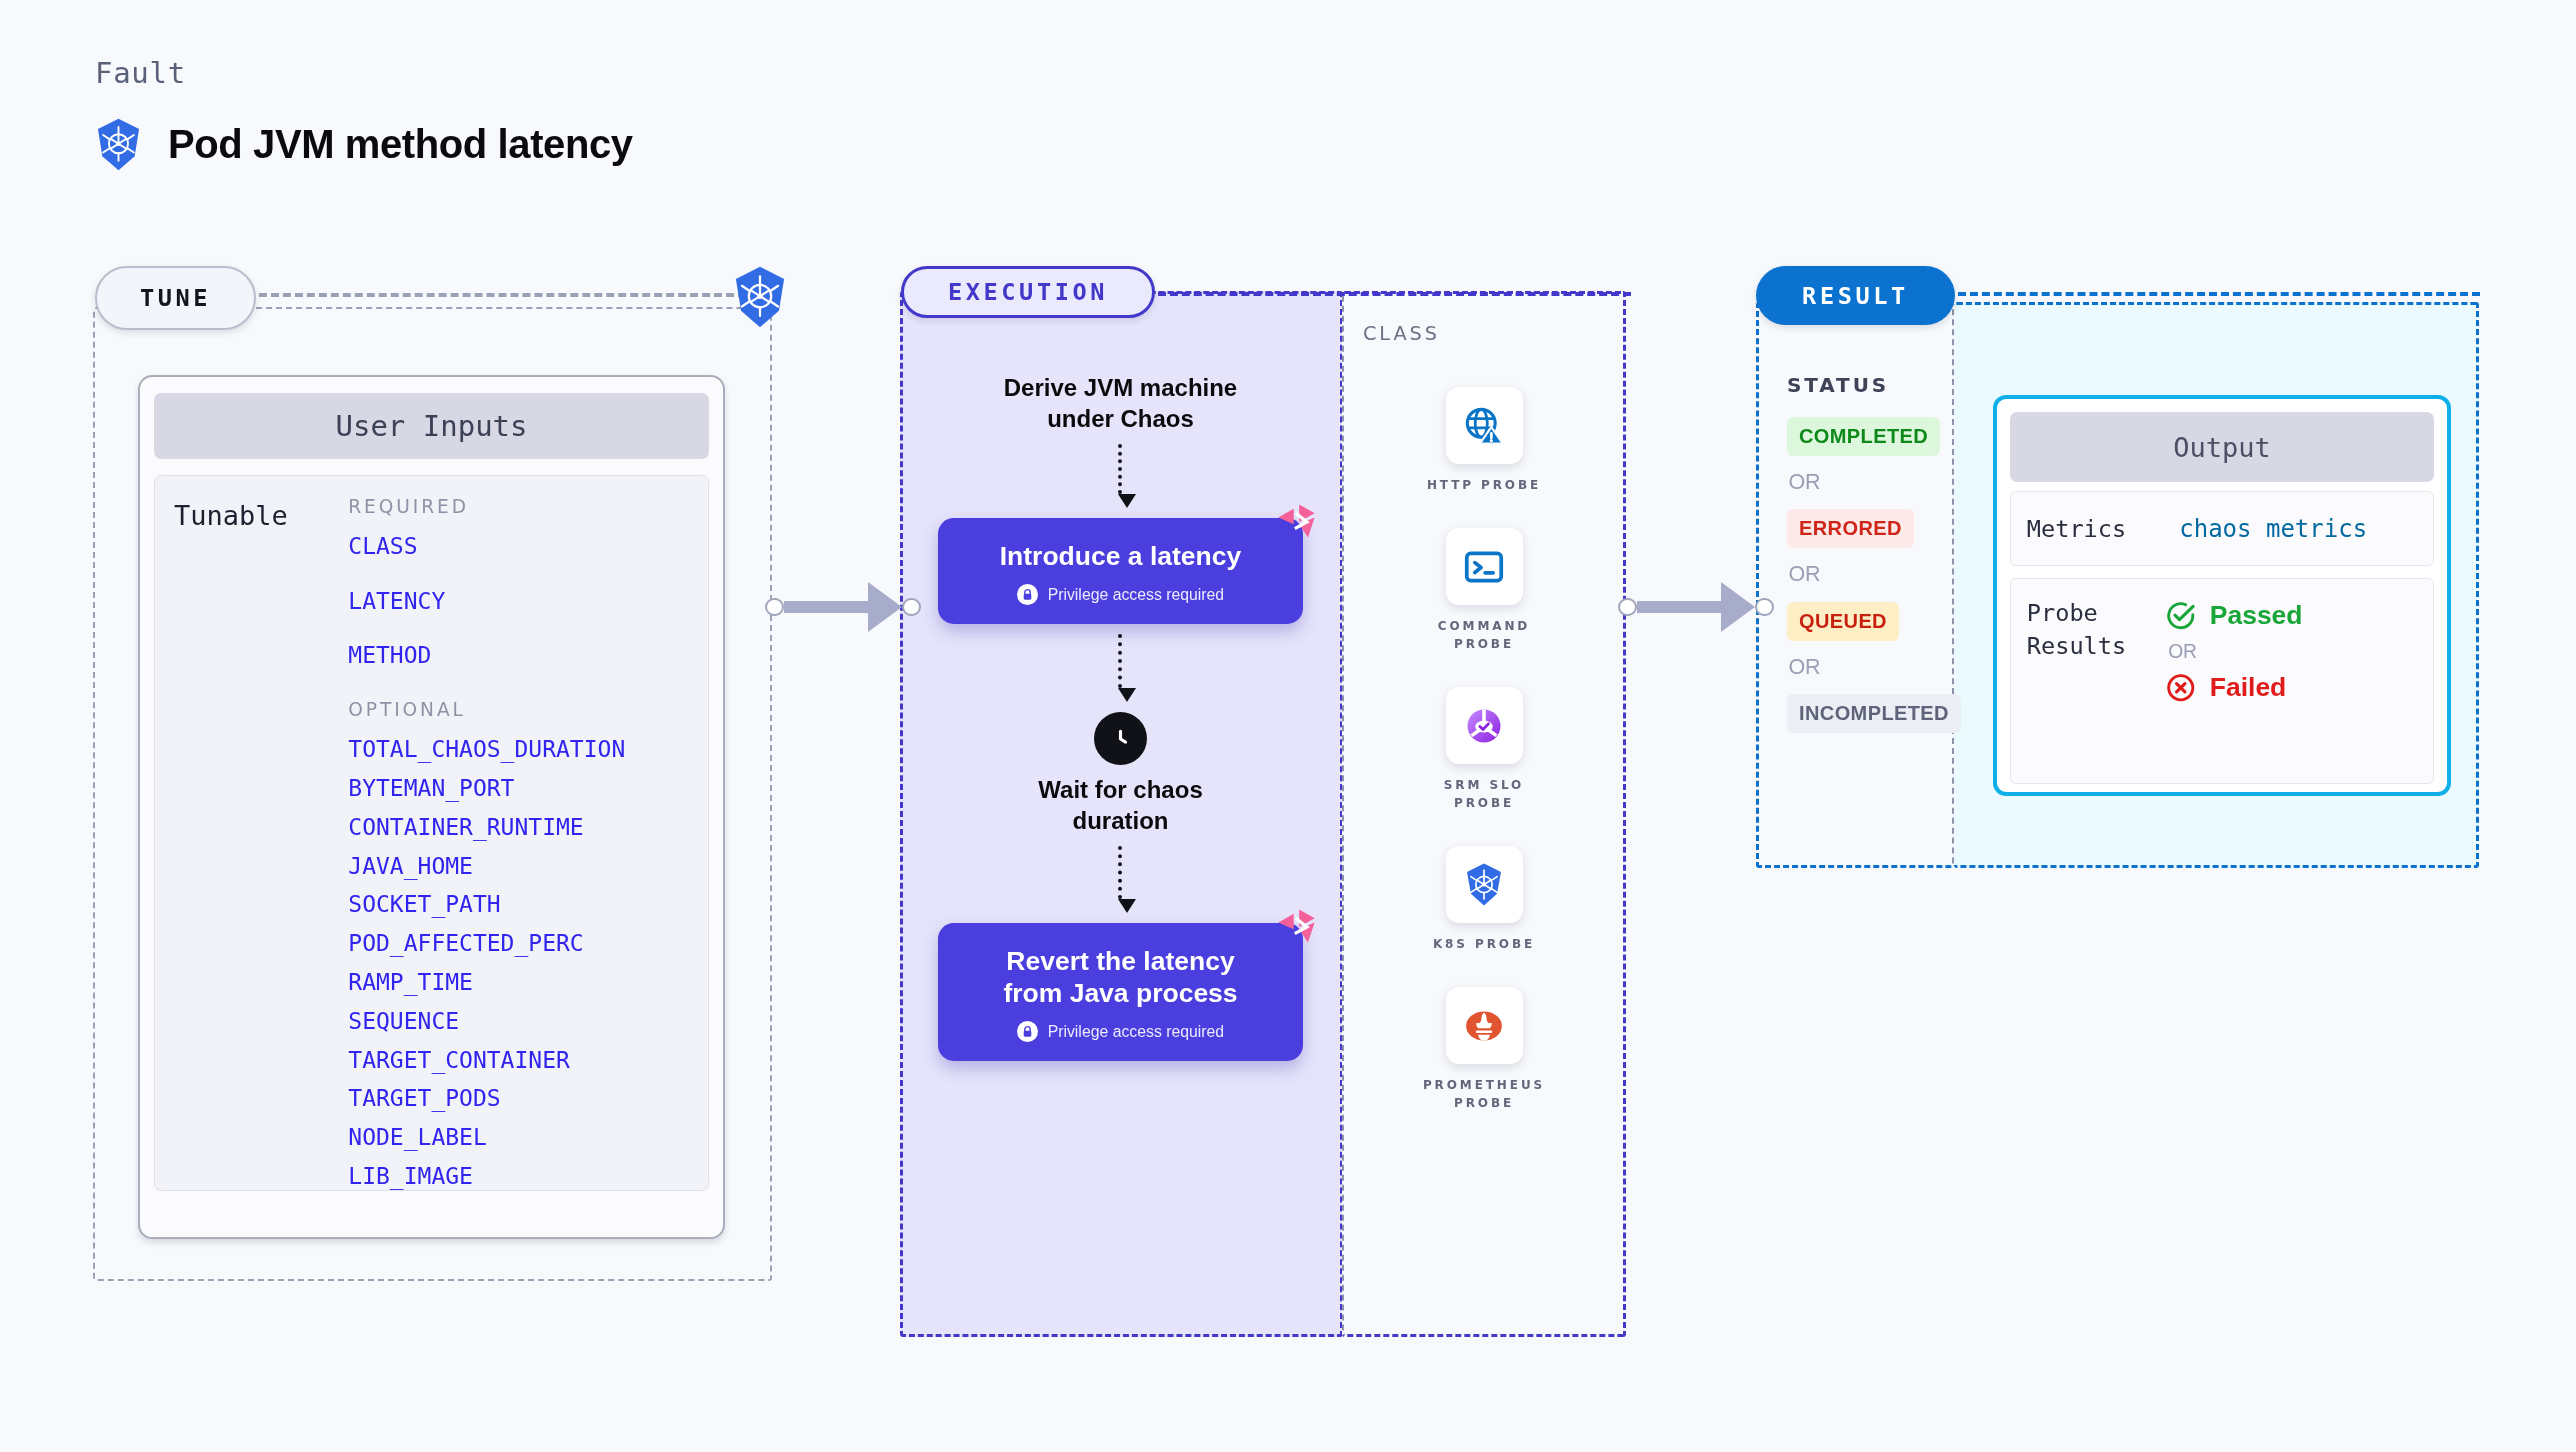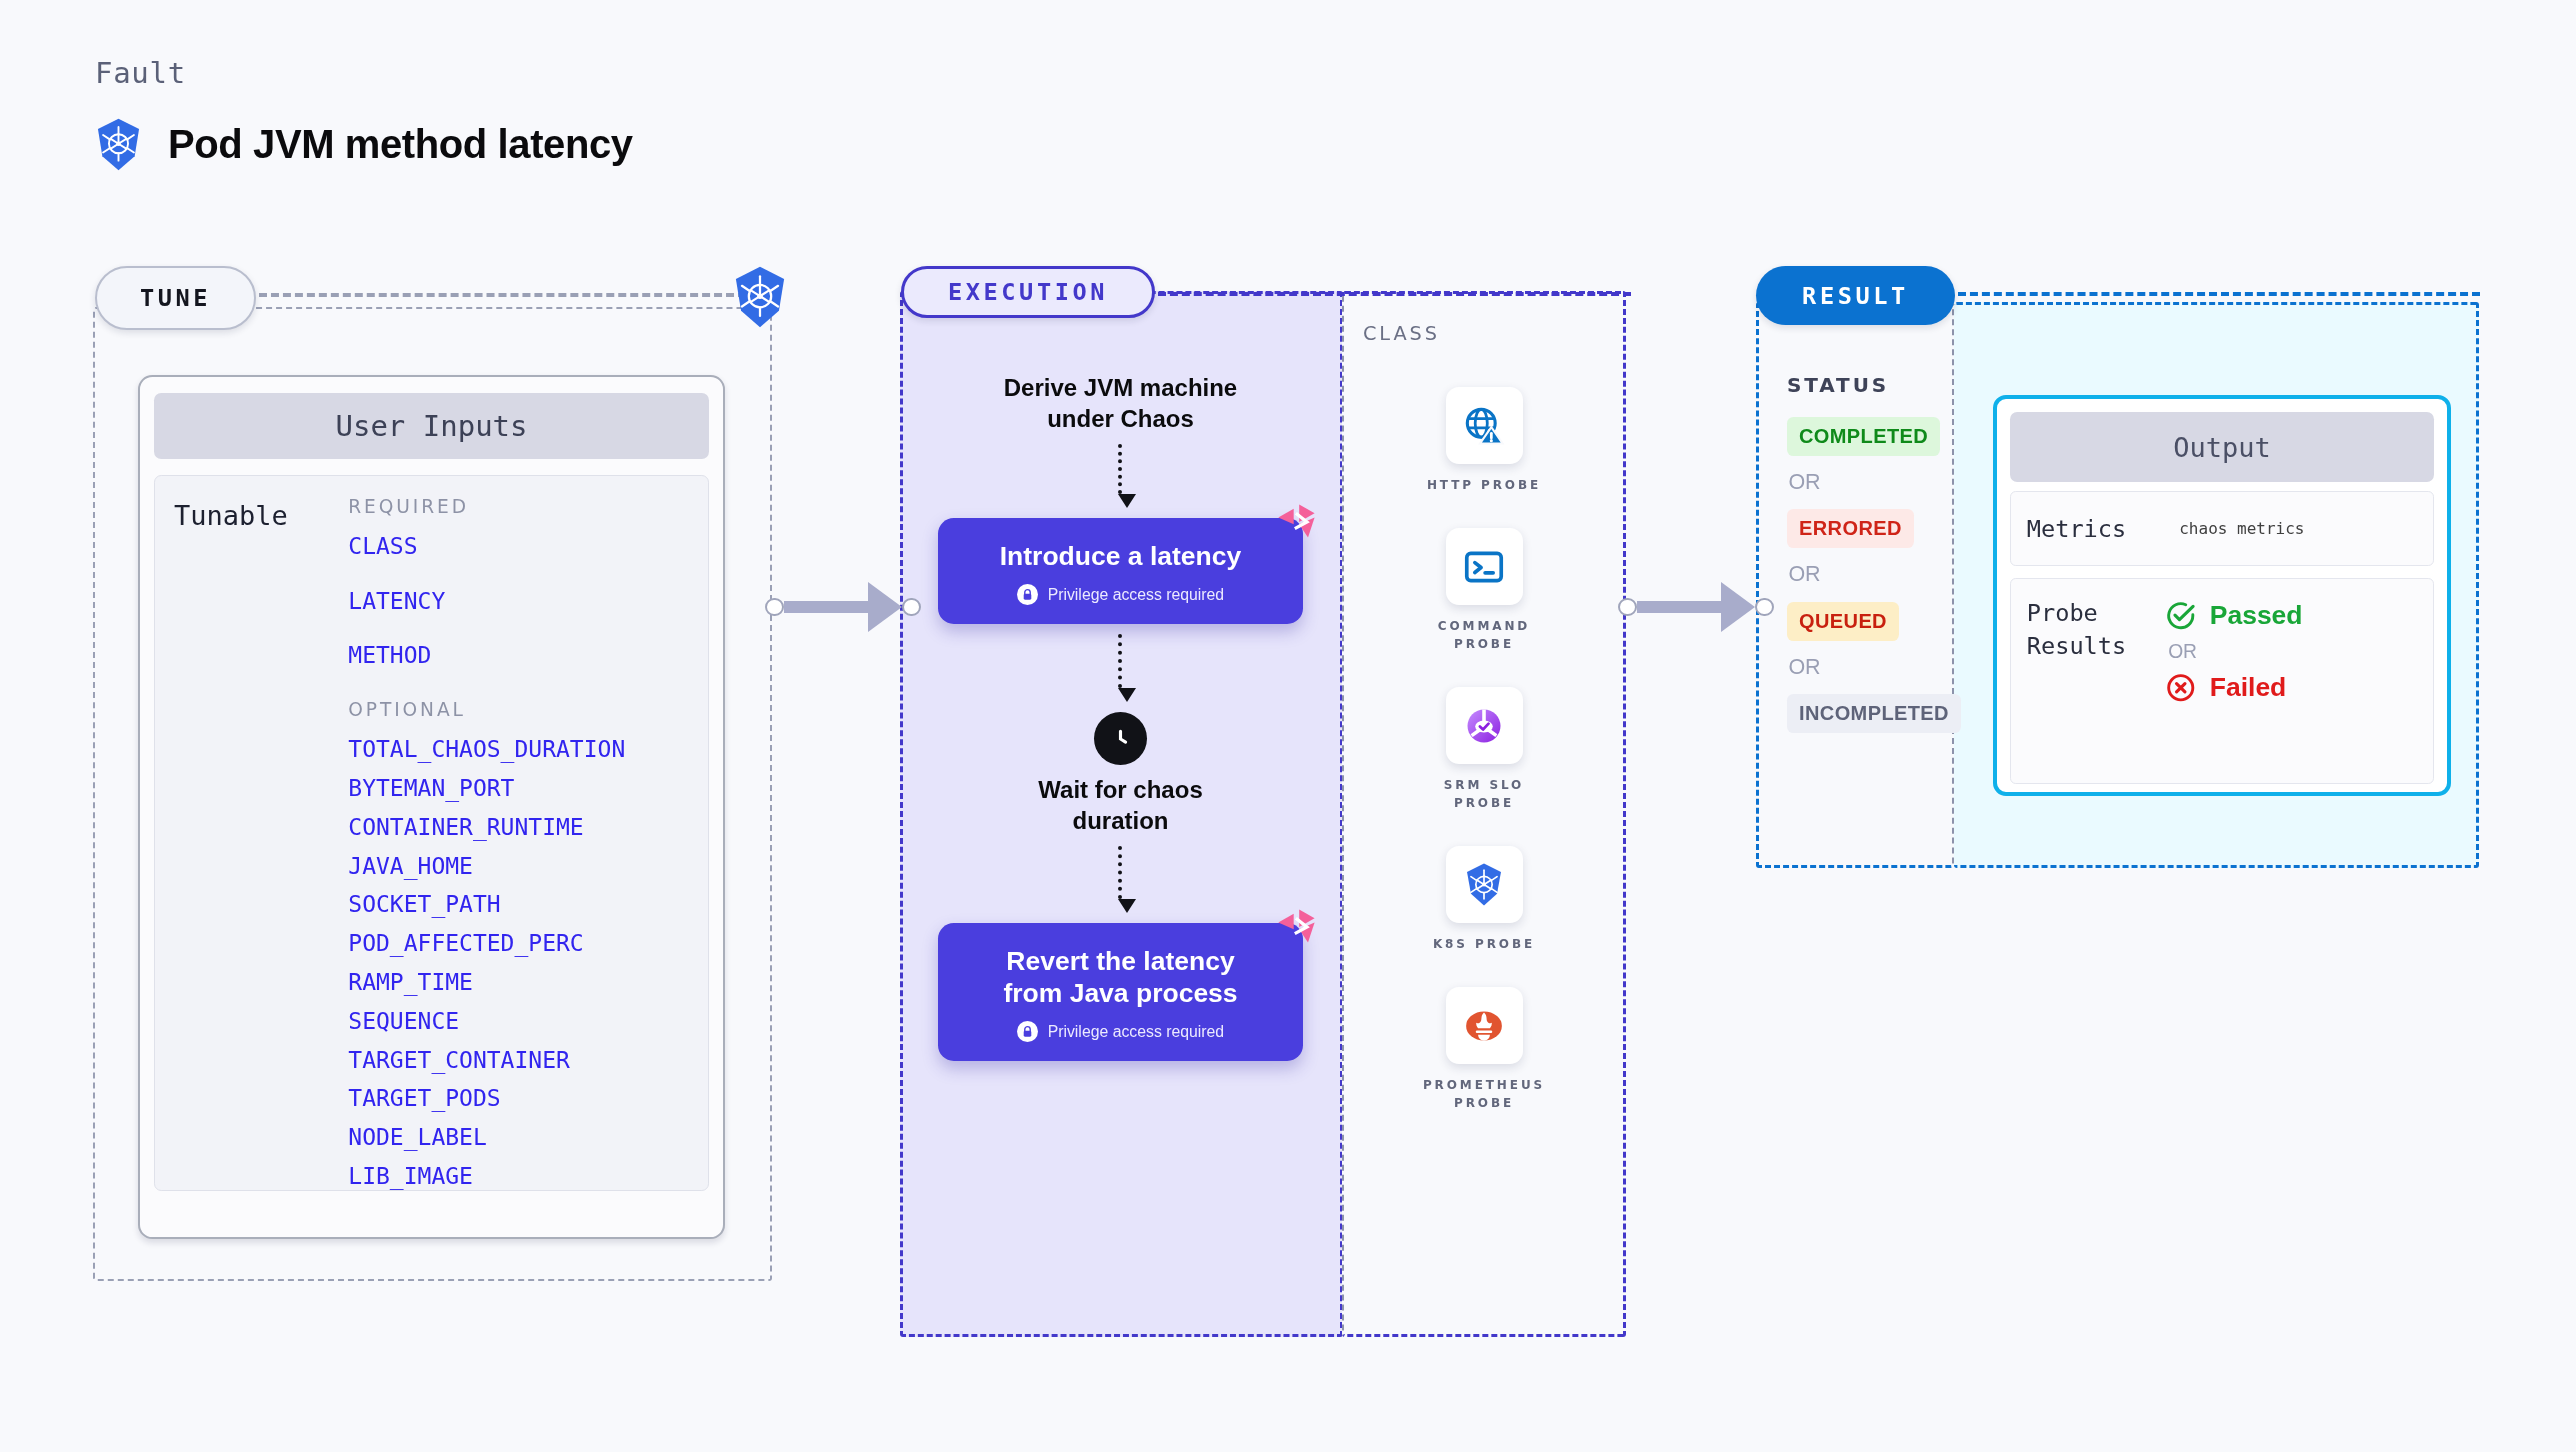--- a/index.html
+++ b/index.html
@@ -211,21 +211,21 @@
     height: 70px; background: #d7d8e4; border-radius: 7.2px;
     display: flex; align-items: center; justify-content: center;
     font-family: "DejaVu Sans Mono", monospace; font-size: 27px; color: #4a4f65;
   }
   .metrics-row {
     margin-top: 9px; height: 75px; background: #fbfbfd;
     border: 1.4px solid #e4e6ee; border-radius: 5.7px;
     display: flex; align-items: center; padding-left: 15.8px; gap: 53px;
   }
   .mono-label { font-family: "DejaVu Sans Mono", monospace; font-size: 23.6px; color: #2a2e3e; }
-  .mono-value { font-family: "DejaVu Sans Mono", monospace; font-size: 16px; color: #404040; }
+  .mono-value { font-family: "DejaVu Sans Mono", monospace; font-size: 24px; color: #0369a1; }
   .probe-results {
     margin-top: 11.5px; height: 206px; background: #fbfbfd;
     border: 1.4px solid #e4e6ee; border-radius: 5.7px;
     display: flex; padding: 18.6px 0 0 15.8px; gap: 39px;
   }
   .pr-label { font-family: "DejaVu Sans Mono", monospace; font-size: 23.6px; color: #2a2e3e; line-height: 1.4; }
   .pr-values { padding-top: 2.9px; }
   .pr-row { display: flex; align-items: center; gap: 13px; }
   .pr-pass { color: #19a638; font-size: 26.5px; font-weight: 700; }
   .pr-fail { color: #e01b1b; font-size: 26.5px; font-weight: 700; }

